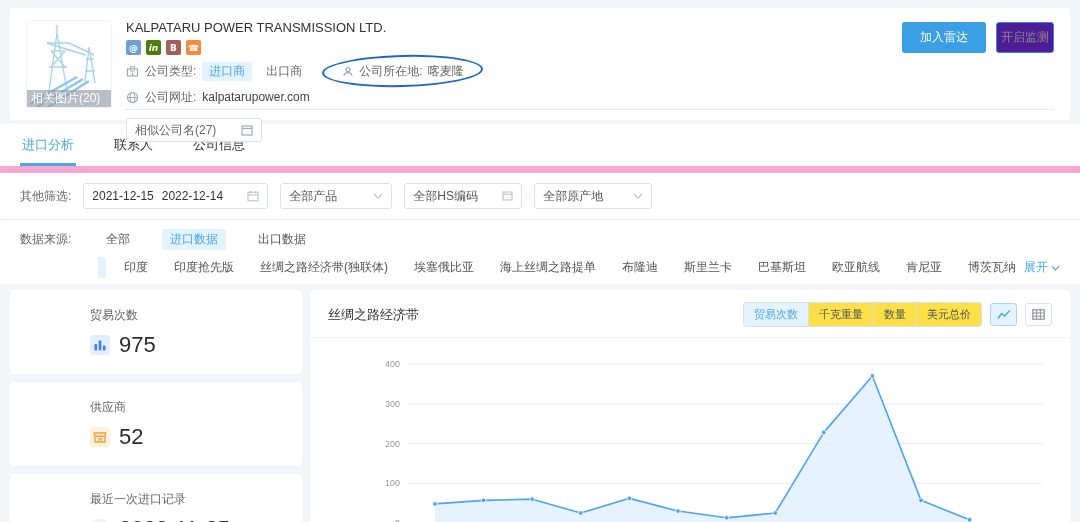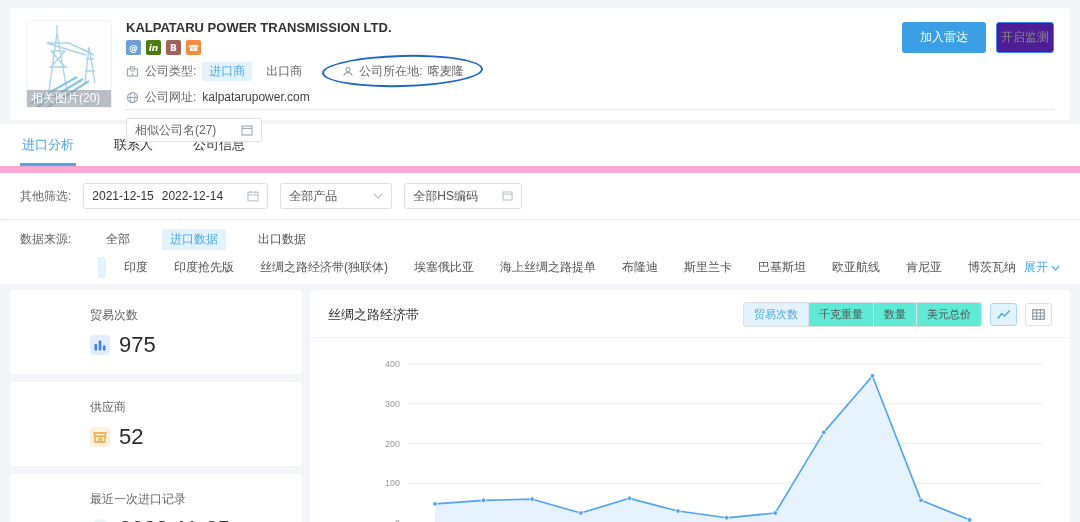--- a/index.html
+++ b/index.html
@@ -7,21 +7,21 @@
     font-family:"Liberation Sans","DejaVu Sans",sans-serif; font-size:12px; color:#333; }
 
   
   .company-card { position:relative; margin:8px 10px 0; background:#fff; border-radius:4px;
     padding:12px 16px 10px; height:112px; display:flex; }
   .thumb { position:relative; width:86px; height:88px; background:#fdfefe; border:1px solid #f0f4f7;
     border-radius:2px; overflow:hidden; flex:none; cursor:pointer; }
   .thumb-label { position:absolute; left:0; right:0; bottom:0; height:17px; line-height:17px;
     background:rgba(140,150,158,.62); color:#fff; font-size:12px; padding-left:4px; }
   .cinfo { flex:1; margin-left:14px; min-width:0; }
-  .cname { font-size:13px; font-weight:700; color:#333; margin-bottom:5px; }
+  .cname { font-size:13px; font-weight:400; color:#333; margin-bottom:5px; }
   .socials { display:flex; gap:5px; margin-bottom:6px; }
   .soc { width:15px; height:15px; border-radius:2px; color:#fff; font-size:9px; font-weight:700;
     display:flex; align-items:center; justify-content:center; cursor:pointer;
     font-family:"DejaVu Sans",sans-serif; }
   .meta-row { display:flex; align-items:center; gap:6px; color:#666; margin-bottom:6px; height:20px; }
   .tag { background:#e3f3fd; color:#4aa8e8; padding:1px 7px; border-radius:2px; }
   .plain-type { color:#666; margin-left:8px; }
   .loc-wrap { position:relative; display:inline-flex; align-items:center; gap:5px; margin-left:30px;
     padding:0 4px; }
   .loc-ellipse { position:absolute; left:-16px; top:-8px; width:calc(100% + 32px); height:32px;
@@ -65,21 +65,21 @@
   .stat-card:last-child { flex:1; height:auto; }
   .stat-label { color:#666; margin-bottom:8px; }
   .stat-value-row { display:flex; align-items:center; gap:9px; }
   .stat-value { font-size:22px; color:#2b2b2b; font-weight:500; }
 
   .trend-card { flex:1; background:#fff; border-radius:4px; overflow:hidden; }
   .trend-head { display:flex; align-items:center; padding:12px 18px 10px; border-bottom:1px solid #f2f3f5; }
   .trend-title { font-size:13px; color:#333; }
   .trend-controls { margin-left:auto; display:flex; align-items:center; gap:8px; }
   .segment { display:flex; border:1px solid #dcdfe3; border-radius:3px; overflow:hidden; }
-  .seg-item { padding:4px 10px; font-size:11px; color:#555; cursor:pointer; background:#5eead4;
+  .seg-item { padding:4px 10px; font-size:11px; color:#555; cursor:pointer; background:#fde047;
     border-left:1px solid #dcdfe3; white-space:nowrap; }
   .seg-item:first-child { border-left:none; }
   .seg-item.active { background:#e3f3fd; color:#4aa8e8; }
   .view-btn { width:27px; height:23px; border:1px solid #dcdfe3; border-radius:3px; background:#fff;
     display:flex; align-items:center; justify-content:center; cursor:pointer; }
   .view-btn.active { background:#e3f3fd; border-color:#a9d6f5; }
   .chart-wrap { padding:8px 18px 0; }
 </style>
 </head>
 <body>
@@ -182,20 +182,26 @@
     </div>
 
     <div class="fbox" style="width:118px;">
       <span class="muted">全部HS编码</span>
       <svg width="11" height="10" viewBox="0 0 11 10" style="margin-left:auto">
         <rect x="1" y="1" width="9" height="8" fill="none" stroke="#b9c2cc" stroke-width="1.1"></rect>
         <path d="M1 3.2 H10" stroke="#b9c2cc" stroke-width="1.1"></path>
       </svg>
     </div>
 
+    <div class="fbox" style="width:118px;">
+      <span class="muted">全部原产地</span>
+      <svg width="10" height="6" viewBox="0 0 10 6" style="margin-left:auto">
+        <path d="M1 1 L5 5 L9 1" fill="none" stroke="#c0c6cd" stroke-width="1.3"></path>
+      </svg>
+    </div>
   </div>
 
   <hr class="dotted-sep">
 
   <div class="src-row">
     <span class="src-label">数据来源:</span>
     <div class="src-options">
         <span class="chip">全部</span>
         <span class="chip active">进口数据</span>
         <span class="chip">出口数据</span>

